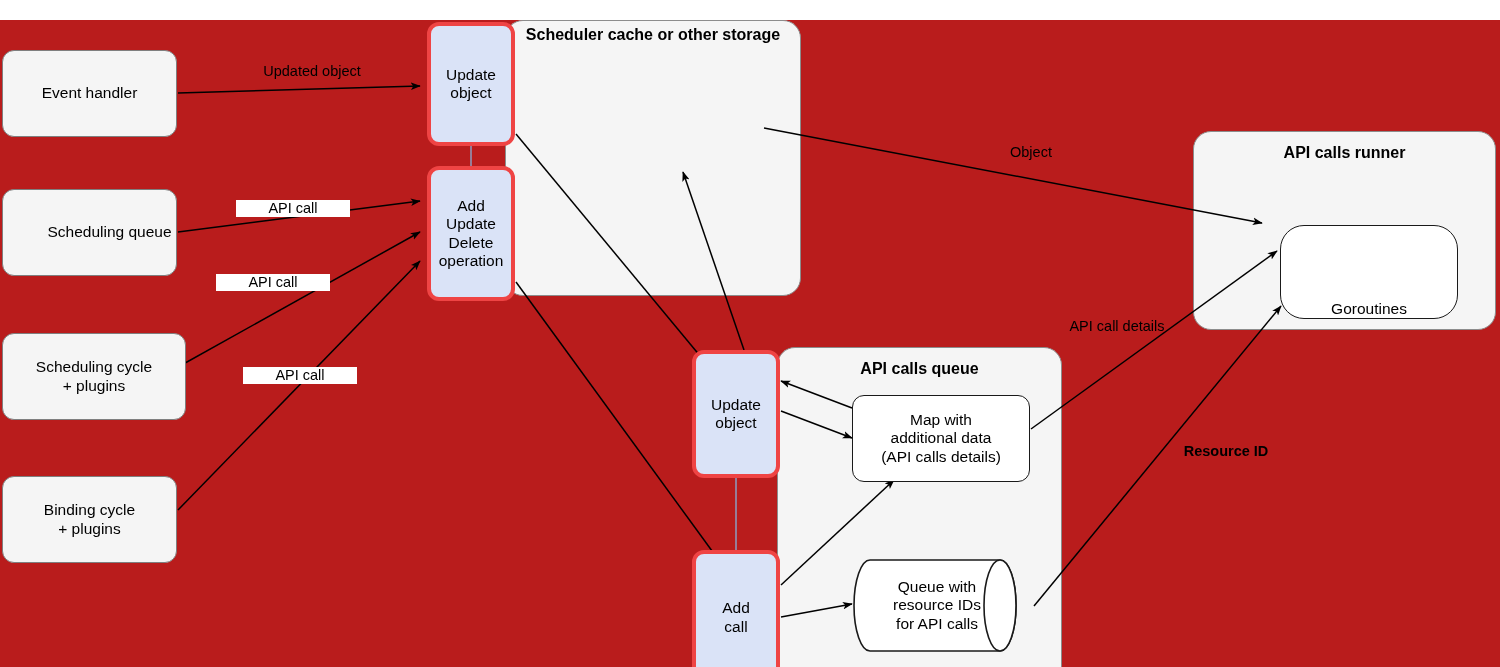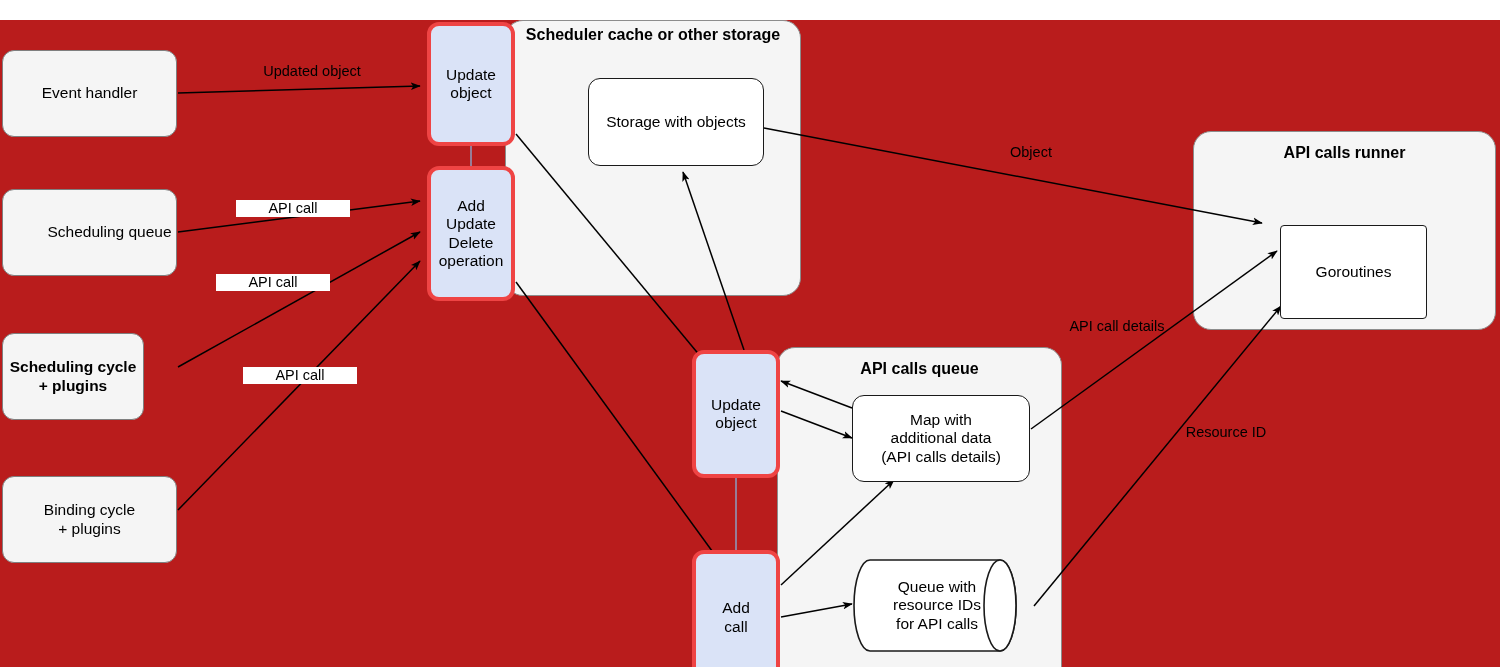--- a/index.html
+++ b/index.html
@@ -180,21 +180,21 @@
   </svg>
 
   <div class="node box-grey" style="left:2px; top:30px; width:175px; height:87px;">
     <span class="node-label">Event handler</span>
   </div>
 
   <div class="node box-grey" style="left:2px; top:169px; width:175px; height:87px;padding-left:40px;">
     <span class="node-label">Scheduling queue</span>
   </div>
 
-  <div class="node box-grey" style="left:2px; top:313px; width:142px; height:87px;font-weight:bold;">
+  <div class="node box-grey" style="left:2px; top:313px; width:184px; height:87px;">
     <span class="node-label">Scheduling cycle
 + plugins</span>
   </div>
 
   <div class="node box-grey" style="left:2px; top:456px; width:175px; height:87px;">
     <span class="node-label">Binding cycle
 + plugins</span>
   </div>
 
   <div class="node box-blue" style="left:427px; top:2px; width:88px; height:124px;">
@@ -216,54 +216,51 @@
 
   <div class="node box-blue" style="left:692px; top:530px; width:88px; height:135px;">
     <span class="node-label">Add
 call</span>
   </div>
 
   <svg class="layer" style="z-index:9;" viewBox="0 0 1500 667">
     <path d="M736,458 L736,530" stroke="#8c9cc0" stroke-width="1.5" fill="none"></path>
   </svg>
 
-  <div class="node box-white" style="left:588px; top:58px; width:176px; height:88px;">
-    <span class="node-label">Storage with objects</span>
-  </div>
 
   <div class="node box-white" style="left:852px; top:375px; width:178px; height:87px;">
     <span class="node-label">Map with
 additional data
 (API calls details)</span>
   </div>
 
   <div class="cylinder-wrap" style="left:852px; top:538px; width:180px; height:95px;">
     <svg width="180" height="95" viewBox="0 0 180 95">
       <path d="M18,2 L148,2 A16,45.5 0 0 1 148,93 L18,93 A16,45.5 0 0 1 18,2 Z" fill="#ffffff" stroke="#1a1a1a" stroke-width="1.6"></path>
       <ellipse cx="148" cy="47.5" rx="16" ry="45.5" fill="#ffffff" stroke="#1a1a1a" stroke-width="1.6"></ellipse>
     </svg>
     <span class="cylinder-text">Queue with
 resource IDs
 for API calls</span>
   </div>
 
   <div class="stack-card" style="left:1253px; top:179px; width:178px; height:94px;"></div>
   <div class="stack-card" style="left:1267px; top:192px; width:178px; height:94px;"></div>
-  <div class="node box-white" style="left:1280px; top:205px; width:147px; height:94px; border-radius:4px;">
+  <div class="node box-white" style="left:1280px; top:205px; width:178px; height:94px; border-radius:24px;align-items:flex-end;">
     <span class="node-label">Goroutines</span>
   </div>
 
   <div class="edge-label" style="left:232px; top:43px; width:160px;">Updated object</div>
 
   <div class="edge-label boxed" style="left:236px; top:180px; width:110px;">API call</div>
 
   <div class="edge-label boxed" style="left:216px; top:254px; width:110px;">API call</div>
 
   <div class="edge-label boxed" style="left:243px; top:347px; width:110px;">API call</div>
 
 
   <div class="edge-label" style="left:976px; top:124px; width:110px;">Object</div>
 
   <div class="edge-label" style="left:1047px; top:298px; width:140px;">API call details</div>
 
-  <div class="edge-label" style="left:1166px; top:404px; width:120px;">Resource ID</div>
+  <div class="edge-label" style="left:1166px; top:423px; width:120px;font-weight:bold;">Resource ID</div>
 
 </div>
 
 </body></html>

